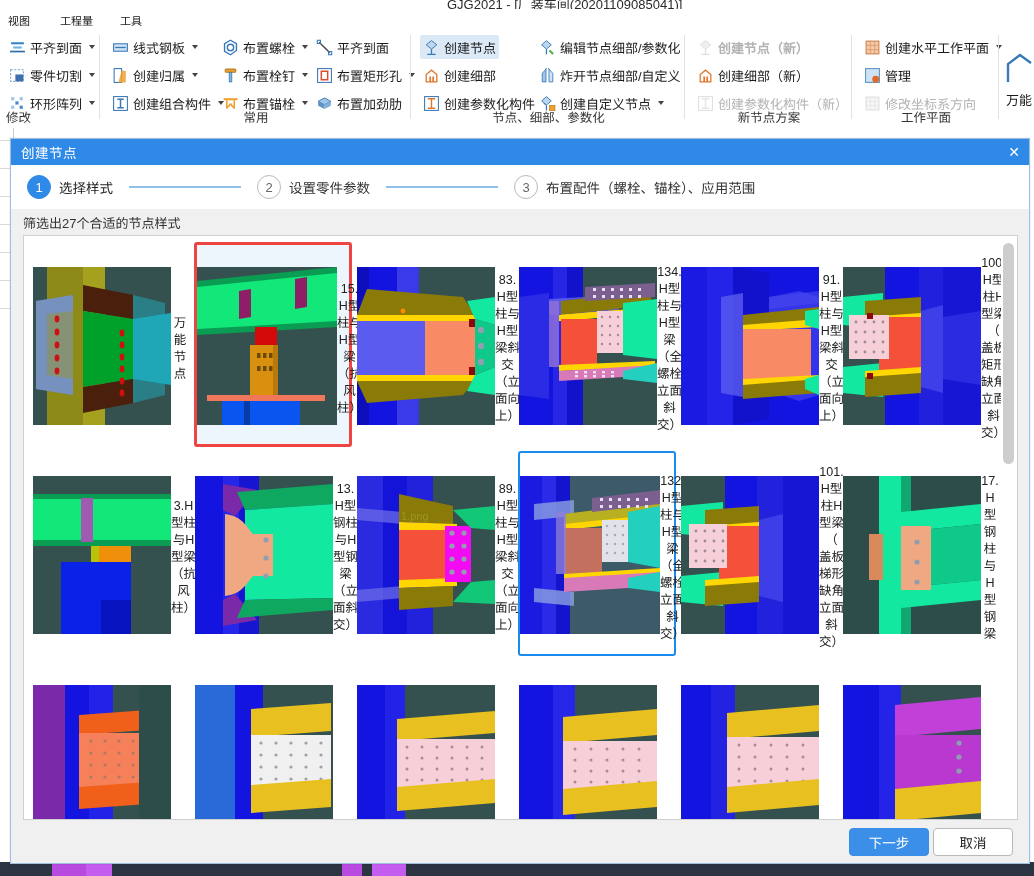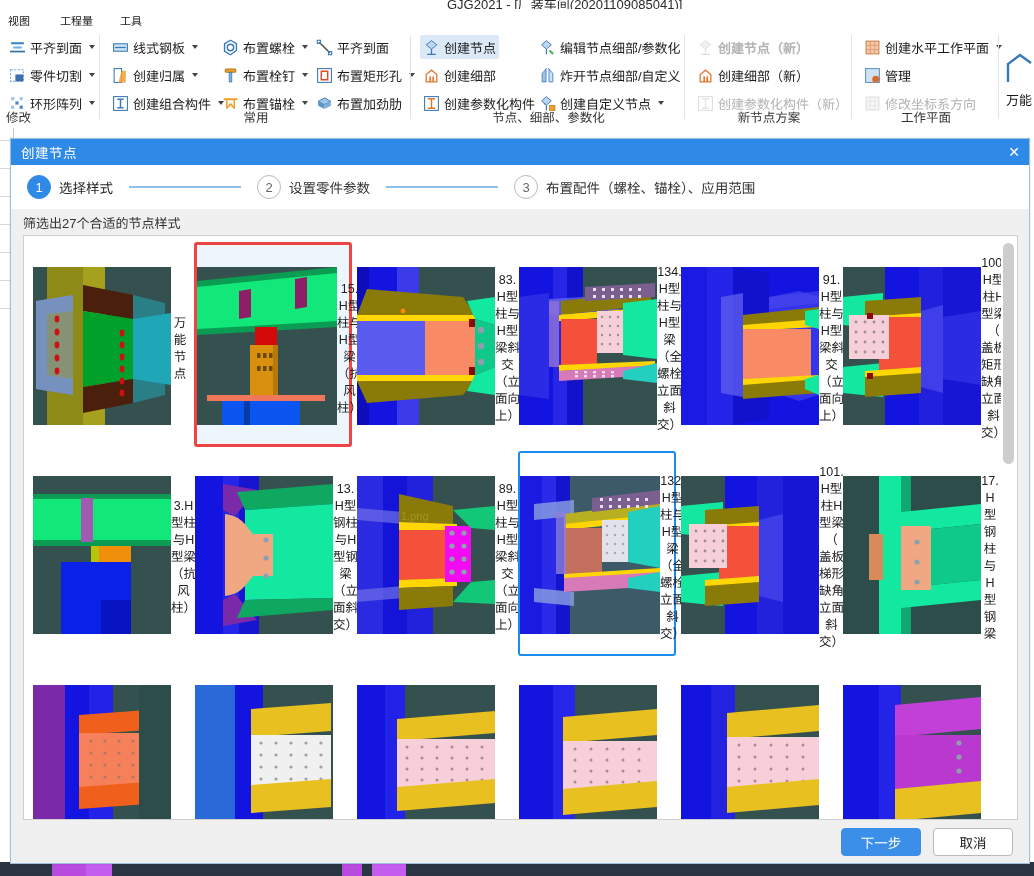--- a/index.html
+++ b/index.html
@@ -141,21 +141,21 @@
     position:absolute;right:1px;top:1px;width:15px;height:583px;background:#ffffff;
   }
   .vthumb{
     position:absolute;left:2px;top:6px;width:11px;height:225px;
     background:#cdcdcd;border-radius:6px;cursor:pointer;
   }
 
   .dlg-footer{
     position:absolute;left:0;bottom:0;width:100%;height:42px;background:#f0f0f0;
     display:flex;align-items:center;justify-content:flex-end;padding-right:16px;
-    box-sizing:border-box;gap:12px;
+    box-sizing:border-box;gap:4px;
   }
   .btn{
     width:80px;height:28px;border-radius:4px;font-size:13.5px;cursor:pointer;
     display:flex;align-items:center;justify-content:center;box-sizing:border-box;
   }
   .btn.primary{background:#3b8fe8;color:#ffffff;border:1px solid #3b8fe8;}
   .btn.ghost{background:#ffffff;color:#222;border:1px solid #b9b9b9;}
 
   
   .viewport-strip{

